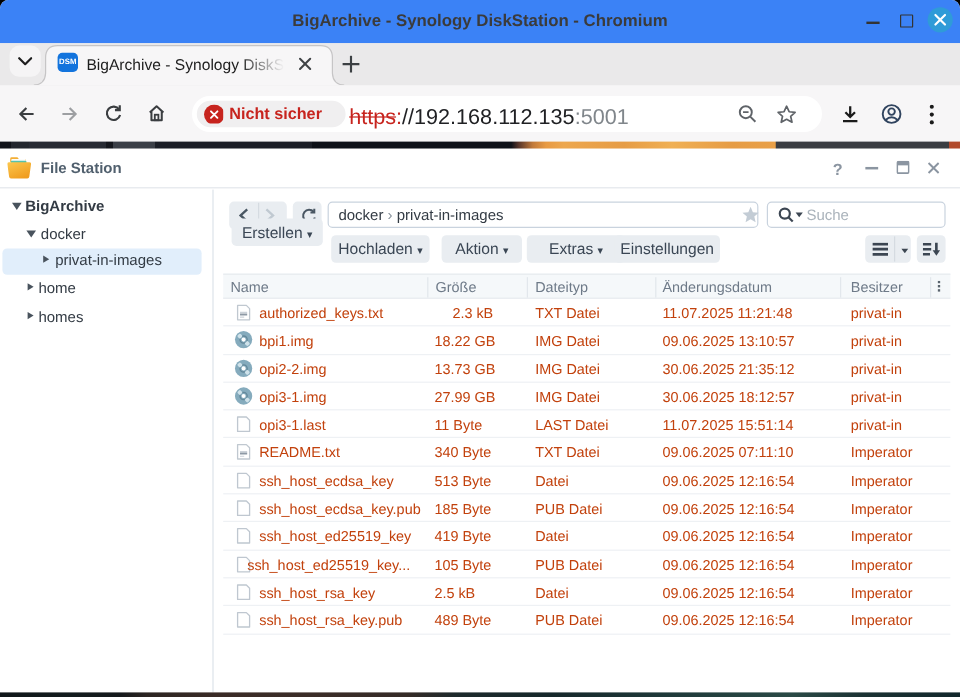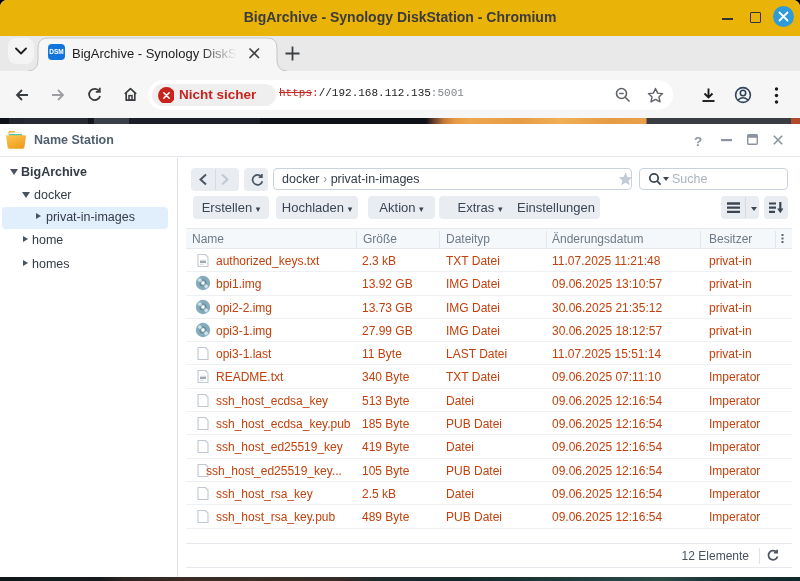--- a/index.html
+++ b/index.html
@@ -1,42 +1,42 @@
 <!DOCTYPE html>
 <html><head>
 <meta charset="utf-8">
 <style>
 * { margin:0; padding:0; box-sizing:border-box; }
 html,body { width:800px; height:581px; background:#000; overflow:hidden; }
 body { font-family:"Liberation Sans", sans-serif; }
 #win { position:absolute; left:0; top:0; width:800px; height:581px; border-radius:7px 7px 0 0; overflow:hidden; background:#eae9ea; }
 
-#titlebar { position:absolute; left:0; top:0; width:800px; height:36px; background:#eab308; }
+#titlebar { position:absolute; left:0; top:0; width:800px; height:36px; background:#3b82f6; }
 #title { position:absolute; left:0; right:0; top:9px; text-align:center; font-size:14px; font-weight:bold; color:#3b3b3b; }
 .tb-min { position:absolute; left:722px; top:18px; width:11px; height:2px; background:#333; }
 .tb-max { position:absolute; left:750px; top:12px; width:11px; height:11px; border:1.5px solid #333; border-radius:1px; }
 .tb-close { position:absolute; left:773px; top:6px; width:21px; height:21px; border-radius:50%; background:#2f9bd8; }
 .tb-close svg { position:absolute; left:5px; top:5px; }
 
 #tabstrip { position:absolute; left:0; top:36px; width:800px; height:35px; background:#eae9ea; }
 #tabsearch { position:absolute; left:8px; top:2px; width:26px; height:26px; border-radius:8px; background:#f5f4f5; }
 #tabsearch svg { position:absolute; left:7px; top:9px; }
 #tab { position:absolute; left:38px; top:1px; width:239px; height:34px; }
 #tabshape { position:absolute; left:-10px; top:0; }
 #favicon { position:absolute; left:10px; top:7px; width:17px; height:16px; background:#1374dd; border-radius:4px; color:#fff; font-size:6.5px; font-weight:bold; text-align:center; line-height:16px; letter-spacing:0; }
 #tabtitle { position:absolute; left:34px; top:9px; width:170px; height:17px; font-size:13px; color:#1d1d1d; white-space:nowrap; overflow:hidden; -webkit-mask-image:linear-gradient(90deg,#000 75%,transparent 97%); }
 #tabclose { position:absolute; left:208px; top:8px; }
 #newtab { position:absolute; left:285px; top:10px; }
 
 #btoolbar { position:absolute; left:0; top:71px; width:800px; height:47px; background:#f7f6f7; }
 .bicon { position:absolute; top:12px; }
-#omni { position:absolute; left:148px; top:9px; width:525px; height:30px; background:#fff; border-radius:15px; }
+#omni { position:absolute; left:160px; top:9px; width:525px; height:30px; background:#fff; border-radius:15px; }
 #omni .badge { position:absolute; left:10px; top:7px; width:16px; height:16px; }
 #omni .ns { position:absolute; left:31px; top:7px; font-size:13.5px; font-weight:bold; color:#c7241e; }
-#omni .url { position:absolute; left:131px; top:7px; font-size:11px; color:#202124;font-family:Liberation Mono, monospace; }
+#omni .url { position:absolute; left:131px; top:7px; font-size:18px; color:#202124; }
 #omni .url .red { color:#c7241e; text-decoration:line-through; }
 
 #page { position:absolute; left:0; top:118px; width:800px; height:463px; background:#fff; }
 #walltop { position:absolute; left:0; top:0; width:800px; height:6px;
   background:linear-gradient(90deg,#101219 0px,#101219 9px,#23262e 9px,#23262e 24px,#272a33 24px,#272a33 88px,#14161d 88px,#14161d 94px,#3b3f47 94px,#3b3f47 129px,#1b1e26 129px,#1b1e26 260px,#0e1118 260px,#0e1118 426px,#55342a 432px,#c27a3a 444px,#e89a43 455px,#eda74e 470px,#e69c45 520px,#f0b054 560px,#e69c45 610px,#e9a048 646px,#3a3d42 647px,#3a3d42 791px,#b14a2c 791px,#b14a2c 800px);}
 #wallbot { position:absolute; left:0; top:459px; width:800px; height:4px;
   background:linear-gradient(90deg,#10171a 0px,#131c1e 60px,#15191c 100px,#2c2522 122px,#3a2b26 180px,#3b2d28 260px,#352b27 340px,#1d2a2c 380px,#16282b 460px,#1f3a3a 560px,#2a4a46 660px,#1b3233 720px,#12272c 800px);}
 #fs { position:absolute; left:0; top:6px; width:800px; height:453px; background:#fff; }
 #fshead { position:absolute; left:0; top:0; width:800px; height:33px; background:#fff; border-bottom:1px solid #e3e7eb; }
 #fstitle { position:absolute; left:34px; top:9px; font-size:12.5px; font-weight:bold; color:#51606e; }
@@ -156,21 +156,21 @@
               <linearGradient id="fgrad" x1="0" y1="0" x2="0.6" y2="1">
                 <stop offset="0" stop-color="#fcc84f"></stop>
                 <stop offset="1" stop-color="#f09d20"></stop>
               </linearGradient>
             </defs>
           <path d="M2.5 6 V3.2 A1.2 1.2 0 0 1 3.7 2 h4.8 l1.2 1.4 h4.6 a1.2 1.2 0 0 1 1.2 1.2 V6 Z" fill="#f3ae35"></path>
           <rect x="3.4" y="3.6" width="12" height="4" rx="0.8" fill="#fcfcfa"></rect>
           <rect x="3" y="5" width="13" height="3.4" rx="0.8" fill="#55c3ae"></rect>
           <path d="M1.4 6.2 h17.2 a1.3 1.3 0 0 1 1.3 1.5 l-1.5 10.6 a1.6 1.6 0 0 1 -1.6 1.4 H3.2 a1.6 1.6 0 0 1 -1.6 -1.4 L0.1 7.7 A1.3 1.3 0 0 1 1.4 6.2 Z" fill="url(#fgrad)"></path>
         </svg>
-        <div id="fstitle">Name Station</div>
+        <div id="fstitle">File Station</div>
         <svg class="fsctl" style="left:694px;top:10px" width="12" height="15">
             <text x="0" y="12" font-size="13.5" font-weight="bold" fill="#8b95a1">?</text>
           </svg>
         <svg class="fsctl" style="left:721px;top:15px" width="11" height="3">
             <rect width="11" height="2.2" fill="#8b95a1"></rect>
           </svg>
         <svg class="fsctl" style="left:747px;top:10px" width="11" height="11">
             <rect x="0.7" y="0.7" width="9.6" height="9.6" rx="1" fill="none" stroke="#8b95a1" stroke-width="1.4"></rect>
             <rect x="0.7" y="0.7" width="9.6" height="3.1" fill="#8b95a1"></rect>
           </svg>
@@ -212,21 +212,21 @@
             <path d="M7.5 1.2 L9.4 5.9 L14.3 6.3 L10.6 9.5 L11.7 14.3 L7.5 11.7 L3.3 14.3 L4.4 9.5 L0.7 6.3 L5.6 5.9 Z" fill="#c3ccd5"></path>
           </svg>
         <div class="inputbox" style="left:460px;top:10px;width:149px;height:22px"></div>
         <svg style="position:absolute;left:469px;top:14px" width="22" height="14">
             <circle cx="6" cy="6" r="4.2" fill="none" stroke="#3c4652" stroke-width="1.8"></circle>
             <path d="M9.2 9.2 L12.6 12.6" stroke="#3c4652" stroke-width="1.8"></path>
             <path d="M15 5 l3 4 l3 -4 z" fill="#3c4652"></path>
           </svg>
         <div style="position:absolute;left:493px;top:14px;font-size:12.5px;color:#aab3bb">Suche</div>
 
-        <div class="btn" style="left:14px;top:38px;width:76px">Erstellen <span style="font-size:9px">▾</span></div>
+        <div class="btn" style="left:14px;top:24px;width:76px">Erstellen <span style="font-size:9px">▾</span></div>
         <div class="btn" style="left:97px;top:38px;width:82px">Hochladen <span style="font-size:9px">▾</span></div>
         <div class="btn" style="left:189px;top:38px;width:67px">Aktion <span style="font-size:9px">▾</span></div>
         <div class="btn" style="left:260px;top:38px;width:82px">Extras <span style="font-size:9px">▾</span></div>
         <div class="btn" style="left:333px;top:38px;width:88px">Einstellungen</div>
         <div class="btn" style="left:542px;top:38px;width:38px"></div>
         <svg style="position:absolute;left:548px;top:44px" width="13" height="12">
             <path d="M0 1.5 H13 M0 5.7 H13 M0 9.9 H13" stroke="#3c4652" stroke-width="2.3"></path>
           </svg>
         <div style="position:absolute;left:566px;top:39px;width:1px;height:21px;background:#d5dbe1"></div>
         <svg style="position:absolute;left:572px;top:49px" width="6" height="4">
@@ -258,35 +258,35 @@
         </div>
         <div id="rows">
 <div class="row">
               <svg width="16" height="17">
                 <path d="M3 2.5 H10.3 L13 5.2 V14.5 H3 Z" fill="#fff" stroke="#c0c8d0" stroke-width="1.1" stroke-linejoin="round"></path>
                 <path d="M5 8.3 H11" stroke="#ccd2d9" stroke-width="1"></path>
                 <path d="M5 10 H11" stroke="#8e99a5" stroke-width="1.7"></path>
                 <path d="M5 12.2 H8.5" stroke="#ccd2d9" stroke-width="1"></path>
               </svg>
               <span class="c" style="left:30px">authorized_keys.txt</span>
-              <span class="c" style="left:176px">2.3 kB</span>
+              <span class="c" style="left:191px">2.3 kB</span>
               <span class="c" style="left:260px">TXT Datei</span>
               <span class="c" style="left:366px">11.07.2025 11:21:48</span>
               <span class="c" style="left:523px">privat-in</span>
             </div>
 <div class="row">
               <svg width="16" height="16">
                 <circle cx="8" cy="8" r="7.2" fill="#85abbd"></circle>
                 <circle cx="8" cy="8" r="3" fill="none" stroke="#63889a" stroke-width="1.1"></circle>
                 <circle cx="8" cy="8" r="1.7" fill="#fff"></circle>
                 <rect x="3.2" y="3.4" width="3.4" height="3.4" rx="1" fill="#cfe2ea" transform="rotate(45 4.9 5.1)"></rect>
                 <rect x="9.4" y="9.6" width="3.4" height="3.4" rx="1" fill="#cfe2ea" transform="rotate(45 11.1 11.3)"></rect>
               </svg>
               <span class="c" style="left:30px">bpi1.img</span>
-              <span class="c" style="left:176px">13.92 GB</span>
+              <span class="c" style="left:176px">18.22 GB</span>
               <span class="c" style="left:260px">IMG Datei</span>
               <span class="c" style="left:366px">09.06.2025 13:10:57</span>
               <span class="c" style="left:523px">privat-in</span>
             </div>
 <div class="row">
               <svg width="16" height="16">
                 <circle cx="8" cy="8" r="7.2" fill="#85abbd"></circle>
                 <circle cx="8" cy="8" r="3" fill="none" stroke="#63889a" stroke-width="1.1"></circle>
                 <circle cx="8" cy="8" r="1.7" fill="#fff"></circle>
                 <rect x="3.2" y="3.4" width="3.4" height="3.4" rx="1" fill="#cfe2ea" transform="rotate(45 4.9 5.1)"></rect>
@@ -389,25 +389,17 @@
               <svg width="16" height="17">
                 <path d="M3 2.5 H10.3 L13 5.2 V14.5 H3 Z" fill="#fff" stroke="#bfc7d0" stroke-width="1.1" stroke-linejoin="round"></path>
               </svg>
               <span class="c" style="left:30px">ssh_host_rsa_key.pub</span>
               <span class="c" style="left:176px">489 Byte</span>
               <span class="c" style="left:260px">PUB Datei</span>
               <span class="c" style="left:366px">09.06.2025 12:16:54</span>
               <span class="c" style="left:523px">Imperator</span>
             </div>
 </div>
-        <div id="statbar">
-          <span style="position:absolute;right:43px;top:5px;font-size:12px;color:#47525c">12 Elemente</span>
-          <span style="position:absolute;right:32px;top:4px;width:1px;height:16px;background:#dfe4e9"></span>
-          <svg style="position:absolute;right:13px;top:5px" width="13" height="13">
-              <path d="M10.6 3.3 A4.6 4.6 0 1 0 11.5 7.6" stroke="#4a545e" stroke-width="1.7" fill="none"></path>
-              <path d="M11.1 0.7 V3.7 H8.1" fill="none" stroke="#4a545e" stroke-width="1.7"></path>
-            </svg>
-        </div>
       </div>
     </div>
     <div id="wallbot"></div>
   </div>
 </div>
 
 </body></html>

